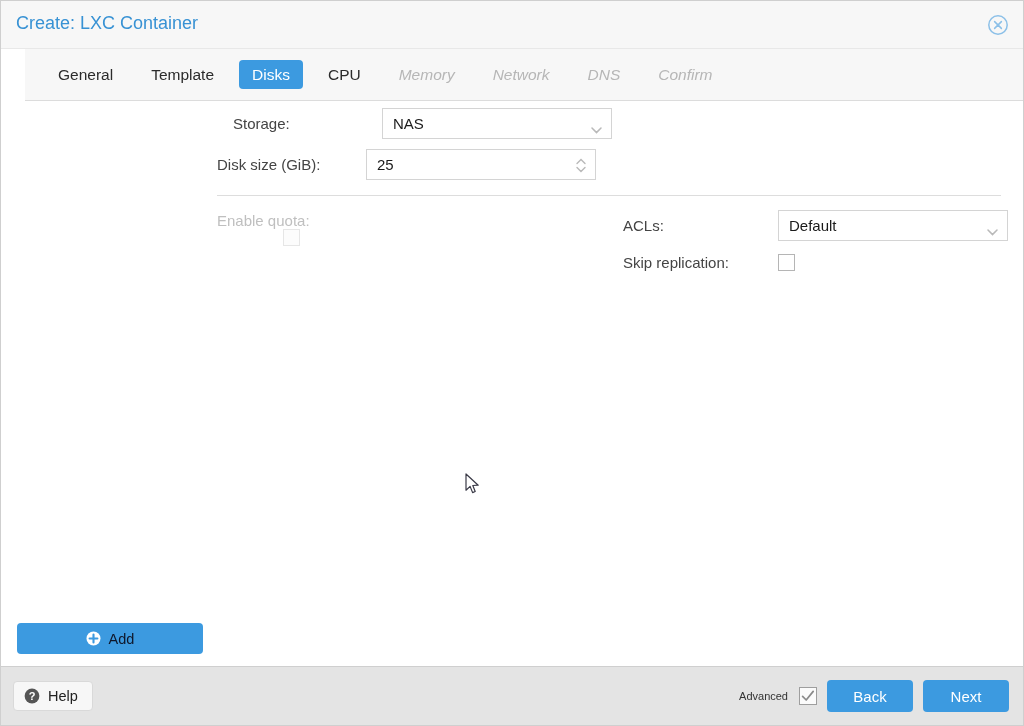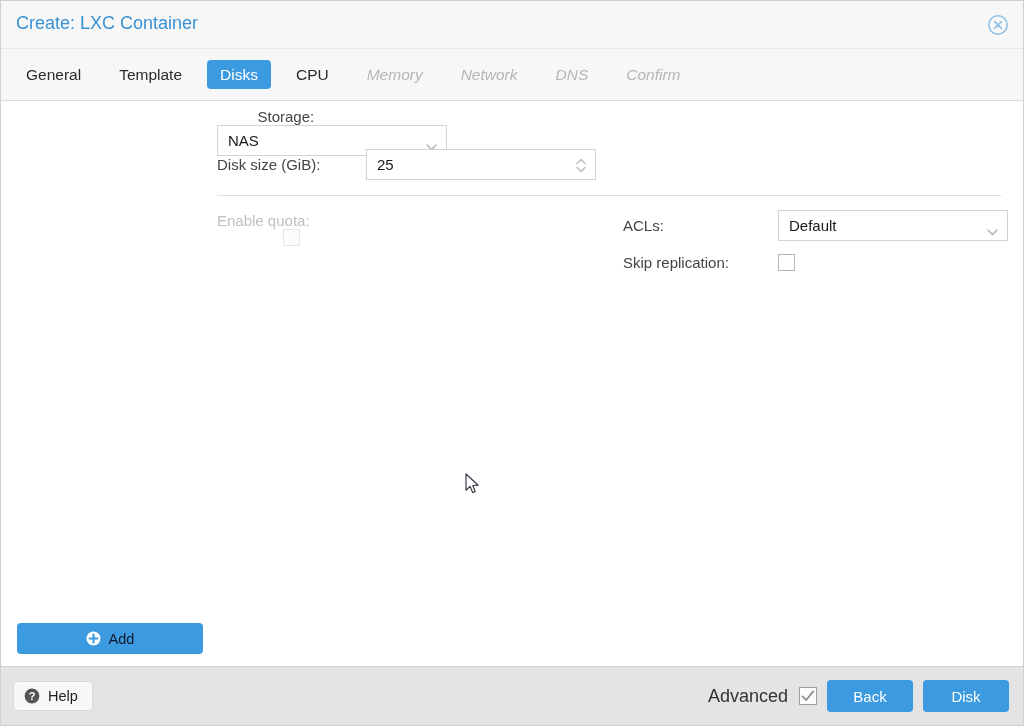--- a/index.html
+++ b/index.html
@@ -52,23 +52,24 @@
   }
 
   
   .tabbar {
     position: relative;
     height: 52px;
     background: #f7f7f7;
     border-bottom: 1px solid #dcdcdc;
     display: flex;
     align-items: center;
-    padding-left: 12px;
+    padding-left: 20px;
     flex: 0 0 auto;
     box-sizing: border-box;
+    margin-left: 24px;
   }
   .tab {
     font-size: 15.5px;
     color: #2b2b2b;
     padding: 7px 13px;
     border-radius: 4px;
     margin-right: 12px;
     white-space: nowrap;
     cursor: pointer;
     line-height: 1;
@@ -250,21 +251,21 @@
 
   .footer-right {
     position: absolute;
     right: 14px;
     top: 13px;
     display: flex;
     align-items: center;
     gap: 10px;
   }
   .advanced-label {
-    font-size: 18px;
+    font-size: 11px;
     color: #333333;
     margin-right: 1px;
   }
   .advanced-check {
     position: relative;
     box-sizing: border-box;
     width: 18px;
     height: 18px;
     border: 1px solid #9e9e9e;
     background: #fbfbfb;
@@ -327,21 +328,21 @@
         <svg width="15" height="15" viewBox="0 0 15 15">
           <circle cx="7.5" cy="7.5" r="7" fill="#ffffff"></circle>
           <path d="M7.5 3.6 v7.8 M3.6 7.5 h7.8" stroke="#3c9ae0" stroke-width="2.1" stroke-linecap="round"></path>
         </svg>
       </span>
       <span>Add</span>
     </button>
 
     <div class="form">
 
-      <div class="field-row" style="left:0px; top:7px;flex-direction:column;">
+      <div class="field-row" style="left:16px; top:7px;">
         <span class="field-label" style="width:149px;">Storage:</span>
         <div class="input-box" style="width:230px;">
           <span>NAS</span>
           <span class="chevron">
             <svg width="11" height="7" viewBox="0 0 11 7">
                 <path d="M1 1 L5.5 5.6 L10 1" fill="none" stroke="#b9b9b9" stroke-width="1.5" stroke-linecap="round"></path>
               </svg>
           </span>
         </div>
       </div>
@@ -406,17 +407,17 @@
     </button>
 
     <div class="footer-right">
       <span class="advanced-label">Advanced</span>
       <span class="advanced-check">
         <svg width="16" height="16" viewBox="0 0 16 16" style="display:block;">
           <path d="M2.6 8.4 L6.2 12 L13.2 3.4" fill="none" stroke="#8a8a8a" stroke-width="1.7" stroke-linecap="round" stroke-linejoin="round"></path>
         </svg>
       </span>
       <button class="btn-primary">Back</button>
-      <button class="btn-primary">Disk</button>
+      <button class="btn-primary">Next</button>
     </div>
   </div>
 
 </div>
 
 </body></html>

